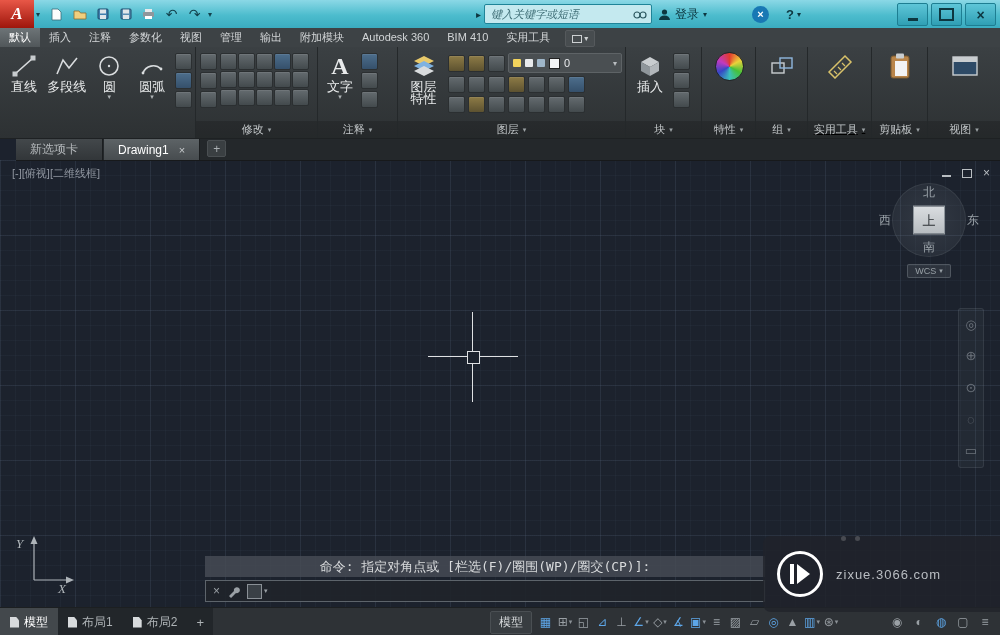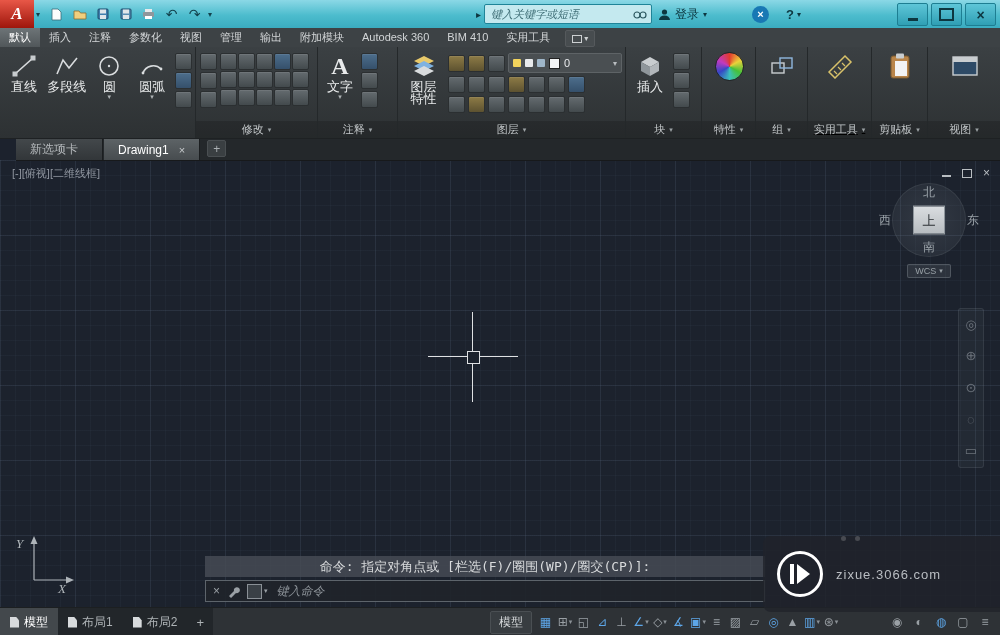--- a/index.html
+++ b/index.html
@@ -663,21 +663,20 @@
 
     <div class="cmd-input">
       <span class="ci-x">×</span>
       <svg width="13" height="13">
           <path d="M2 11 L7 6 a3 3 0 1 1 2 2 L4 13 z" fill="#9aa0a5"></path>
         </svg>
       <span class="ci-tool">
         <span class="ci-box"></span>
         <span class="ci-dd">▾</span>
       </span>
-      <input type="text" placeholder="键入命令" style="">
     </div>
 
   </div>
 
   <div class="wm-dots">
     <div class="wm-dot"></div>
     <div class="wm-dot"></div>
   </div>
   <div class="watermark">
     <div class="wm-logo">

